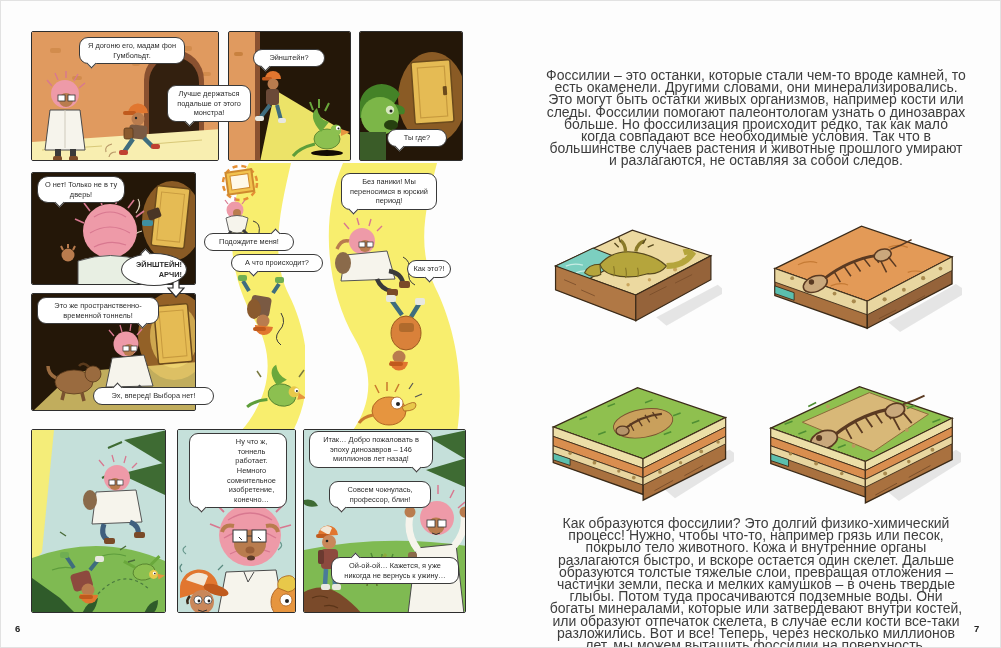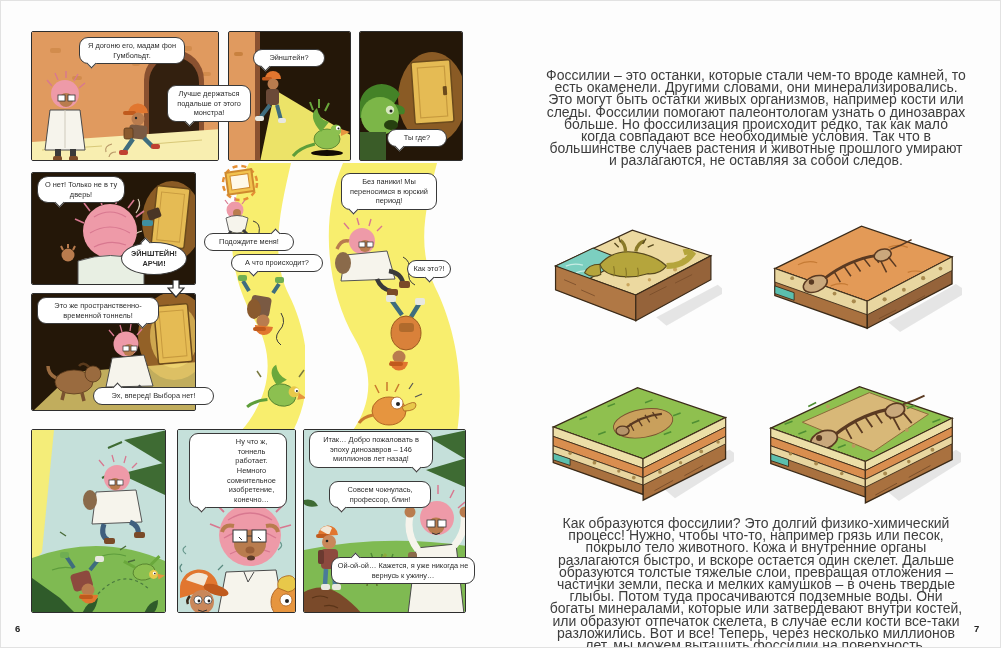--- a/index.html
+++ b/index.html
@@ -425,31 +425,31 @@
         <circle cx="161" cy="82" r="5.5" fill="#b97c4e"></circle>
         <path d="M128,132 l3,8 l4,-8" stroke="#4a4a4a" stroke-width="1" fill="none"></path>
       </svg>
     </div>
 
     <div class="bubble tail-bl" style="left:78px;top:36px;width:106px;">Я догоню его, мадам фон Гумбольдт.</div>
     <div class="bubble tail-b" style="left:166px;top:84px;width:84px;z-index:7;">Лучше держаться подальше от этого монстра!</div>
     <div class="bubble tail-bl" style="left:252px;top:48px;width:72px;">Эйнштейн?</div>
     <div class="bubble tail-bl" style="left:386px;top:128px;width:60px;">Ты где?</div>
     <div class="bubble tail-b" style="left:36px;top:175px;width:88px;border-radius:11px;">О нет! Только не в ту дверь!</div>
-    <div class="bubble shout tail-t" style="left:120px;top:241px;width:66px;">ЭЙНШТЕЙН! АРЧИ!</div>
+    <div class="bubble shout tail-t" style="left:120px;top:252px;width:66px;text-align:right;">ЭЙНШТЕЙН! АРЧИ!</div>
     <div class="bubble tail-br" style="left:36px;top:296px;width:122px;">Это же пространственно-временной тоннель!</div>
     <div class="bubble tail-t" style="left:92px;top:386px;width:121px;">Эх, вперед! Выбора нет!</div>
     <div class="bubble tail-tr" style="left:203px;top:232px;width:90px;">Подождите меня!</div>
     <div class="bubble tail-b" style="left:230px;top:253px;width:92px;">А что происходит?</div>
     <div class="bubble tail-bl" style="left:340px;top:172px;width:96px;text-align:center;">Без паники! Мы переносимся в юрский период!</div>
     <div class="bubble tail-b" style="left:406px;top:243px;width:44px;margin-top:16px;">Как это?!</div>
     <div class="bubble tail-bl" style="left:188px;top:432px;width:98px;padding-left:32px;">Ну что ж, тоннель работает. Немного сомнительное изобретение, конечно…</div>
     <div class="bubble tail-br" style="left:308px;top:430px;width:124px;">Итак… Добро пожаловать в эпоху динозавров – 146 миллионов лет назад!</div>
     <div class="bubble tail-bl" style="left:328px;top:480px;width:102px;">Совсем чокнулась, профессор, блин!</div>
-    <div class="bubble tail-t" style="left:330px;top:556px;width:144px;">Ой-ой-ой… Кажется, я уже никогда не вернусь к ужину…</div>
+    <div class="bubble tail-t" style="left:330px;top:556px;width:128px;">Ой-ой-ой… Кажется, я уже никогда не вернусь к ужину…</div>
 
     <div class="pagenum" style="left:14px;top:622px;">6</div>
   </div>
 
   <div class="page" id="page-right">
 
     <div class="bodytext" style="left:44px;top:68px;">Фоссилии – это останки, которые стали чем-то вроде камней, то есть окаменели. Другими словами, они минерализировались. Это могут быть остатки живых организмов, например кости или следы. Фоссилии помогают палеонтологам узнать о динозаврах больше. Но фоссилизация происходит редко, так как мало когда совпадают все необходимые условия. Так что в большинстве случаев растения и животные прошлого умирают и разлагаются, не оставляя за собой следов.</div>
 
     <div class="illus" style="left:45px;top:212px;">
       <svg width="175" height="118" viewBox="0 0 205 138">

